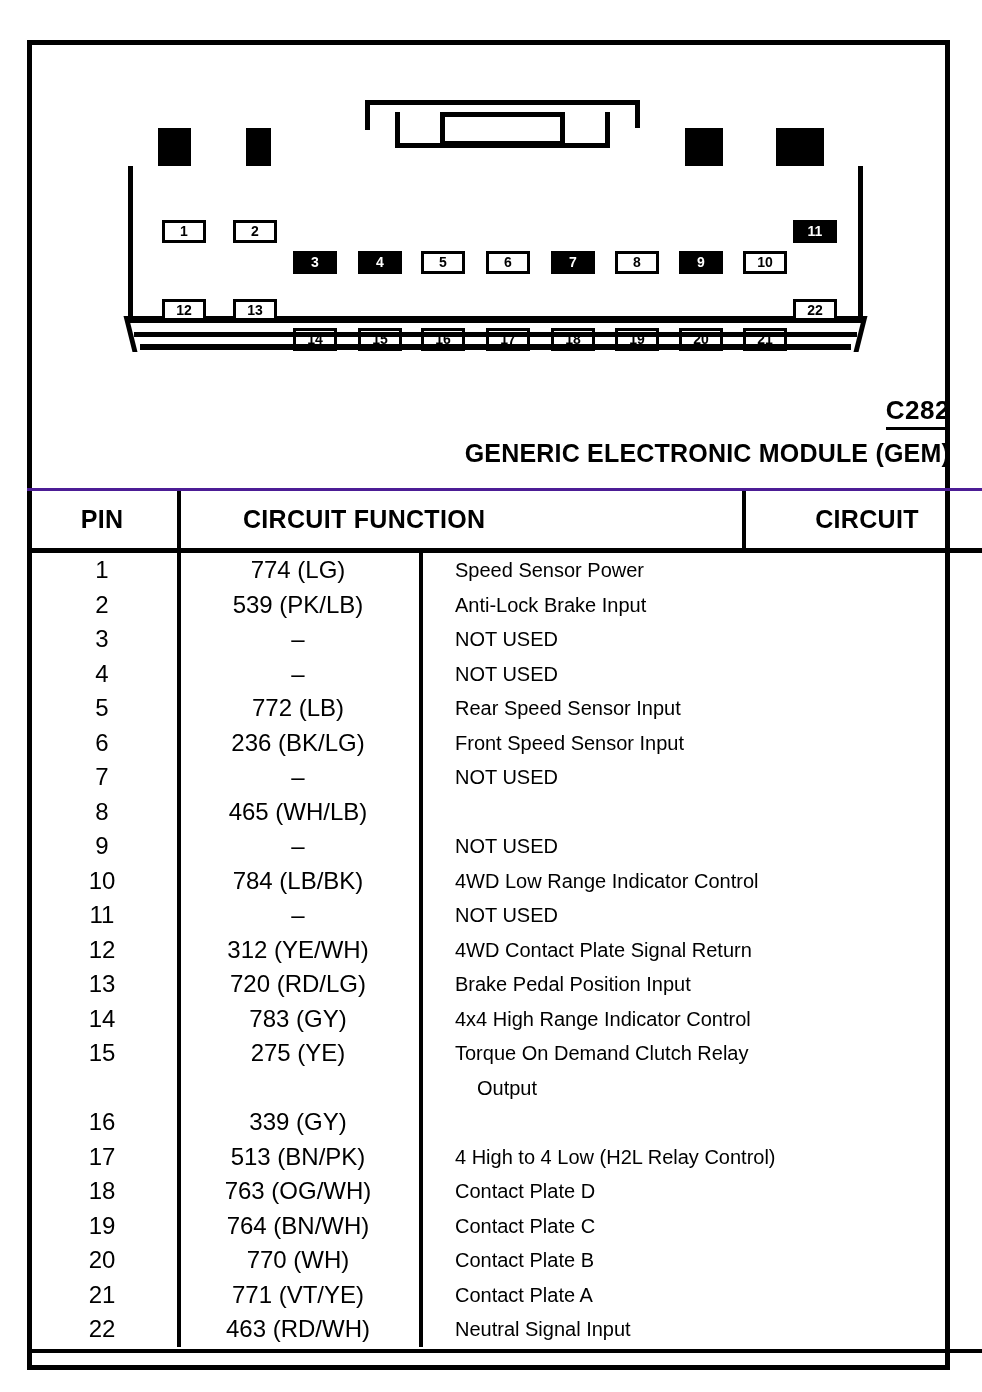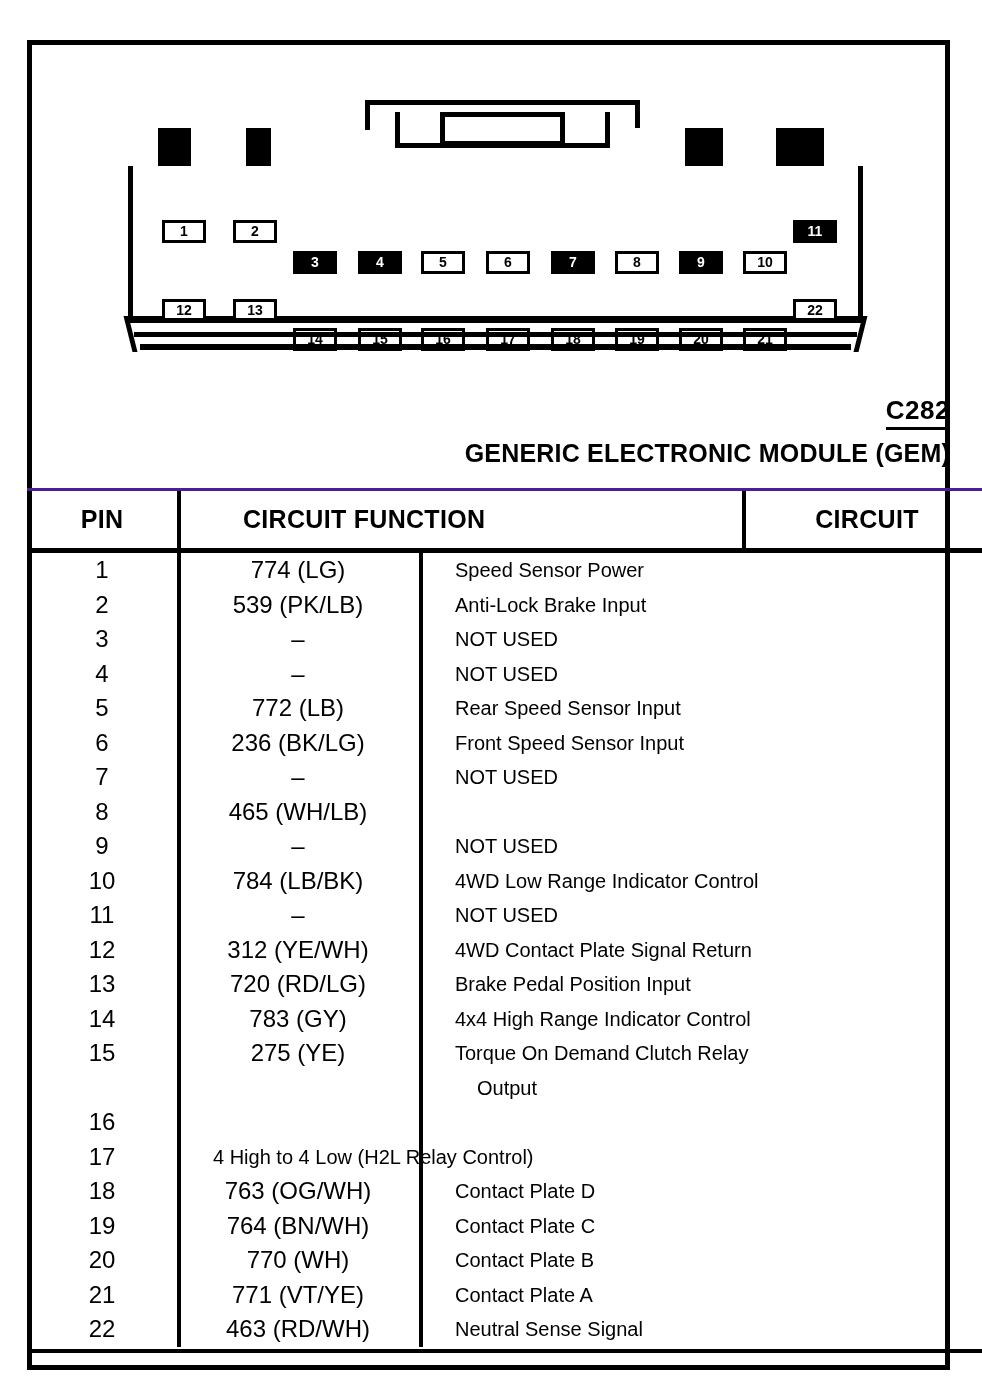--- a/index.html
+++ b/index.html
@@ -328,23 +328,25 @@
           <div class="circ">783 (GY)</div>
           <div class="func"><span>4x4 High Range Indicator Control</span></div>
         </div>
         <div class="row">
           <div class="pinno">15</div>
           <div class="circ">275 (YE)</div>
           <div class="func"><span>Torque On Demand Clutch Relay</span><span class="cont">Output</span></div>
         </div>
         <div class="row">
           <div class="pinno">16</div>
+          <div class="circ">339 (GY)</div>
         </div>
         <div class="row">
           <div class="pinno">17</div>
+          <div class="circ">513 (BN/PK)</div>
           <div class="func"><span>4 High to 4 Low (H2L Relay Control)</span></div>
         </div>
         <div class="row">
           <div class="pinno">18</div>
           <div class="circ">763 (OG/WH)</div>
           <div class="func"><span>Contact Plate D</span></div>
         </div>
         <div class="row">
           <div class="pinno">19</div>
           <div class="circ">764 (BN/WH)</div>
@@ -356,18 +358,18 @@
           <div class="func"><span>Contact Plate B</span></div>
         </div>
         <div class="row">
           <div class="pinno">21</div>
           <div class="circ">771 (VT/YE)</div>
           <div class="func"><span>Contact Plate A</span></div>
         </div>
         <div class="row">
           <div class="pinno">22</div>
           <div class="circ">463 (RD/WH)</div>
-          <div class="func"><span>Neutral Sense Signal</span></div>
+          <div class="func"><span>Neutral Signal Input</span></div>
         </div>
       </div>
     <div class="tbl-bottom"></div>
   </div>
 </div>
 
 </body></html>

